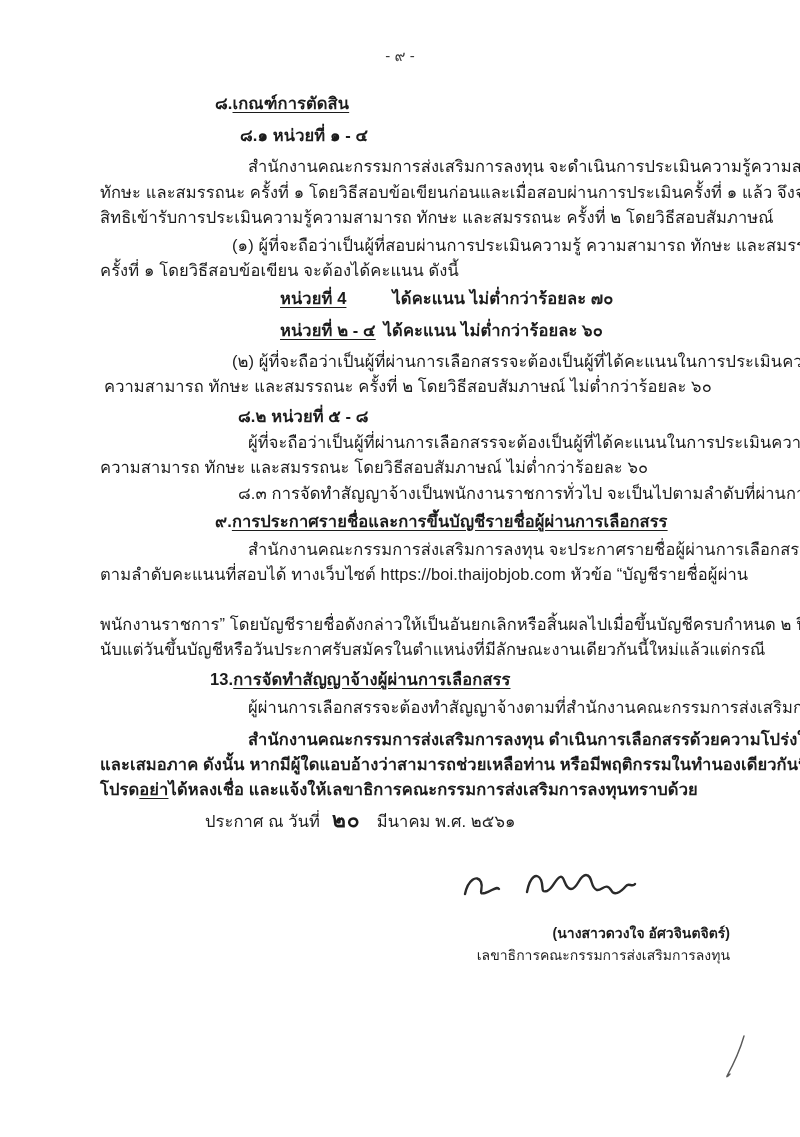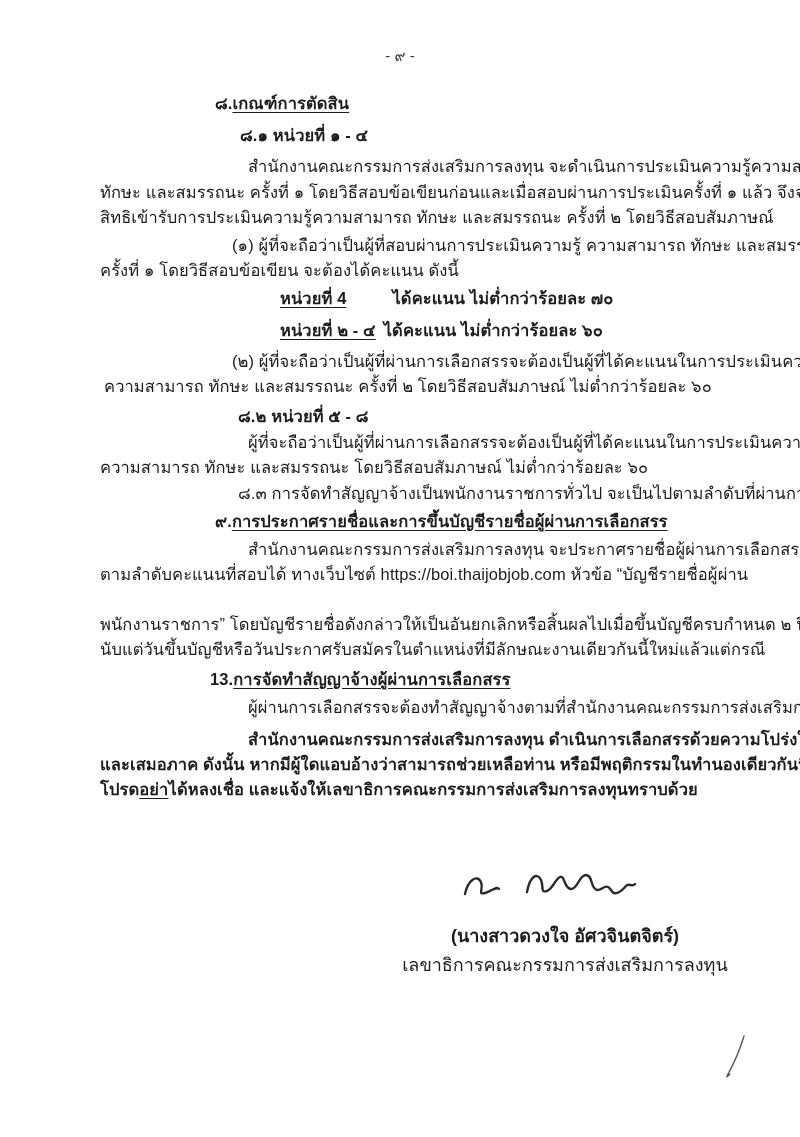--- a/index.html
+++ b/index.html
@@ -38,21 +38,21 @@
     font-size:21px;
     margin:0 14px 0 12px;
     letter-spacing:1px;
   }
   .date-rest { margin-left:2px; }
   .sig-block { position:absolute; }
   .center-col {
     position:absolute;
     text-align:center;
   }
-  .center-col .row { font-size:18px; line-height:1.6; }
+  .center-col .row { font-size:14px; line-height:1.6;text-align:right; }
   svg { display:block; }
 </style>
 </head>
 <body>
 
 <div class="page">
 
   <div class="pagenum">- ๙ -</div>
 
   <div class="ln" style="left:215px;top:92px">
@@ -96,20 +96,23 @@
     <span class="b">13.</span><span class="b u gap6">การจัดทำสัญญาจ้างผู้ผ่านการเลือกสรร</span>
   </div>
   <div class="ln" style="left:248px;top:696px">ผู้ผ่านการเลือกสรรจะต้องทำสัญญาจ้างตามที่สำนักงานคณะกรรมการส่งเสริมการลงทุนกำหนด</div>
 
   <div class="ln sb" style="left:248px;top:728px">สำนักงานคณะกรรมการส่งเสริมการลงทุน ดำเนินการเลือกสรรด้วยความโปร่งใส ยุติธรรม</div>
   <div class="ln sb" style="left:100px;top:753px">และเสมอภาค ดังนั้น หากมีผู้ใดแอบอ้างว่าสามารถช่วยเหลือท่าน หรือมีพฤติกรรมในทำนองเดียวกันนี้</div>
   <div class="ln sb" style="left:100px;top:778px">
     <span>โปรด</span><span class="u">อย่า</span><span>ได้หลงเชื่อ และแจ้งให้เลขาธิการคณะกรรมการส่งเสริมการลงทุนทราบด้วย</span>
   </div>
 
+  <div class="ln" style="left:205px;top:806px">
+    <span>ประกาศ ณ วันที่</span><span class="hand-day">๒๐</span><span class="date-rest">มีนาคม  พ.ศ. ๒๕๖๑</span>
+  </div>
 
   <div class="sig-block" style="left:455px;top:862px">
     <svg width="190" height="46" viewBox="0 0 190 46" aria-hidden="true">
       <path d="M10,32 C13,18 22,12 26,20 C29,27 22,33 30,31 C37,29 41,24 44,27" fill="none" stroke="#2a2a2a" stroke-width="2.4" stroke-linecap="round"></path>
       <path d="M72,30 C75,14 82,10 86,18 C89,25 85,31 92,29 C98,27 100,17 105,15 C110,13 109,27 116,27 C123,27 124,13 131,13 C138,13 135,26 142,28 C147,29 151,20 156,28 C159,34 165,31 171,24 C174,20 177,26 180,22" fill="none" stroke="#2a2a2a" stroke-width="2.4" stroke-linecap="round"></path>
     </svg>
   </div>
 
   <div class="center-col" style="left:400px;top:922px;width:330px">
     <div class="row sb">(นางสาวดวงใจ  อัศวจินตจิตร์)</div>

